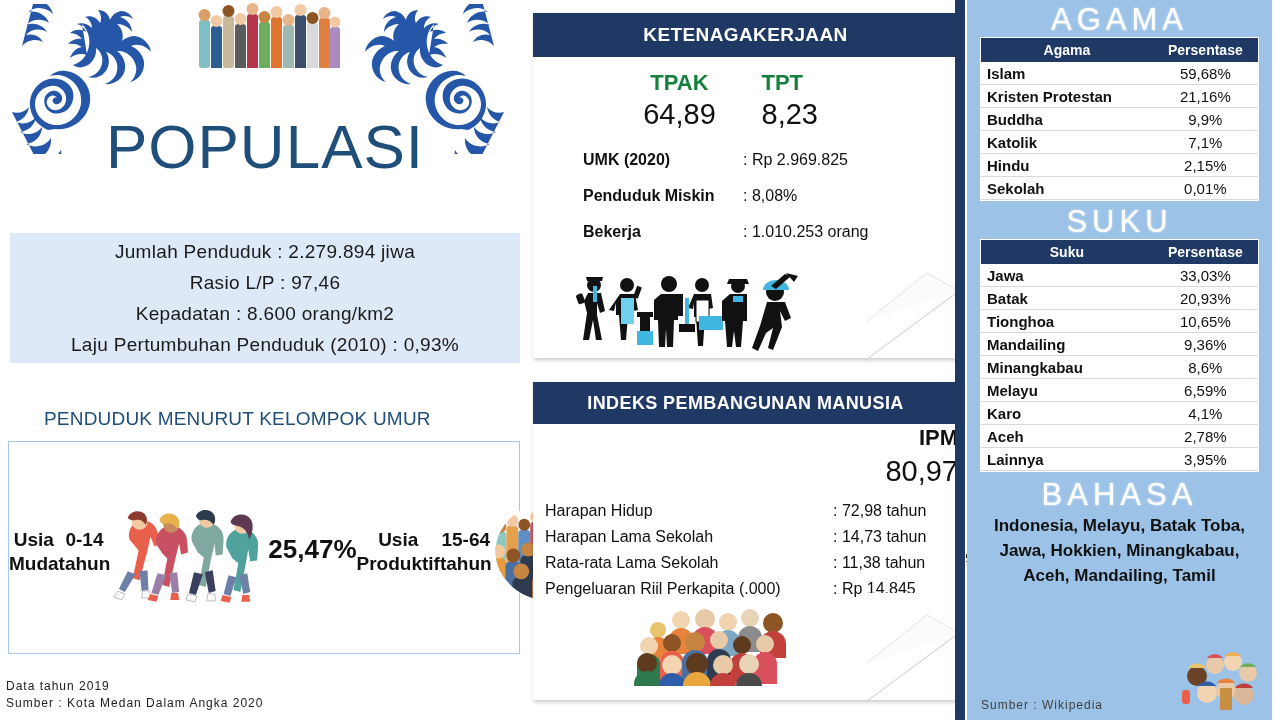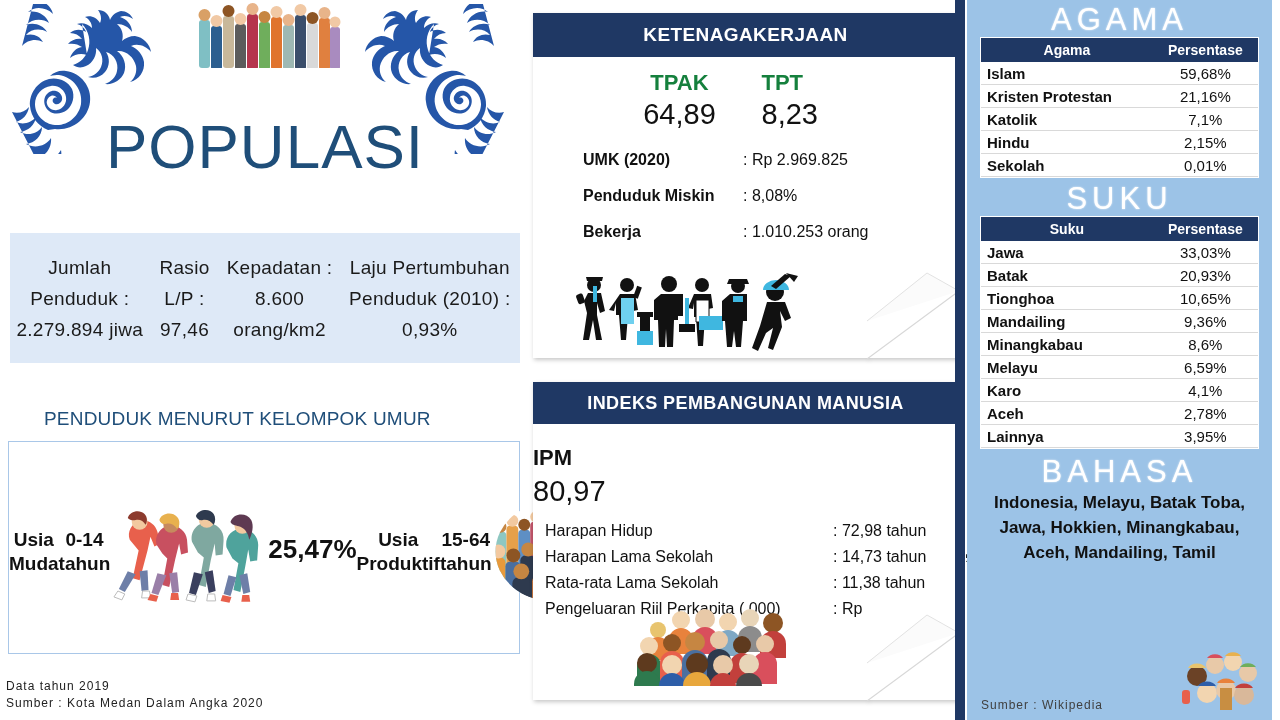--- a/index.html
+++ b/index.html
@@ -40,21 +40,21 @@
     font-size: 22px; font-weight: bold; color: #1F4E79; line-height: 26px;
   }
   .gender-block .g-value {
     font-size: 30px; font-weight: bold; color: #111; line-height: 36px;
   }
   #head-silhouettes { width: 135px; height: 80px; position: relative; flex: 0 0 135px; }
 
   #pop-stats-box {
     position: absolute; left: 10px; top: 233px; width: 510px; height: 130px;
     background: #DEE9F7;
-    display: flex; flex-direction: row; align-items: center; justify-content: center;
+    display: flex; flex-direction: column; align-items: center; justify-content: center;
   }
   #pop-stats-box .stat-line {
     font-size: 19px; color: #1a1a1a; line-height: 31px; text-align: center;
     letter-spacing: 0.3px;
   }
 
   #age-title {
     position: absolute; left: 12px; top: 408px; width: 510px;
     font-size: 19px; font-weight: normal; color: #1F4E79; letter-spacing: 0.2px; margin-left: 32px;
   }
@@ -97,21 +97,21 @@
   .kv-list { padding: 10px 0 0 0; }
   .kv-row { display: flex; line-height: 36px; }
   .kv-row .k { width: 210px; padding-left: 50px; font-size: 16px; font-weight: bold; color: #111; }
   .kv-row .v { font-size: 16px; color: #111; }
 
   #work-art { position: absolute; left: 42px; bottom: 4px; width: 230px; height: 82px; }
 
   #ipm-card { left: 3px; top: 382px; width: 425px; height: 318px; }
   #ipm-card .card-header { height: 42px; font-size: 18px; }
   #ipm-body { position: relative; height: 268px; background: #fff; }
-  #ipm-big { text-align: left; padding-top: 20px; }
+  #ipm-big { text-align: right; padding-top: 0; }
   #ipm-big .ib-label { font-size: 22px; font-weight: bold; color: #111; line-height: 28px; }
   #ipm-big .ib-value { font-size: 29px; color: #111; line-height: 38px; }
   .ipm-row { display: flex; line-height: 26px; padding-left: 12px; }
   .ipm-row .k { width: 288px; font-size: 16px; color: #111; }
   .ipm-row .v { font-size: 16px; color: #111; }
   #ipm-art { position: absolute; left: 92px; bottom: 6px; width: 175px; height: 78px; }
 
   .fold {
     position: absolute; right: -1px; bottom: -1px;
     width: 92px; height: 108px; pointer-events: none;
@@ -563,20 +563,24 @@
       <tbody>
         <tr>
             <td class="name">Islam</td>
             <td class="val">59,68%</td>
           </tr>
         <tr>
             <td class="name">Kristen Protestan</td>
             <td class="val">21,16%</td>
           </tr>
         <tr>
+            <td class="name">Buddha</td>
+            <td class="val">9,9%</td>
+          </tr>
+        <tr>
             <td class="name">Katolik</td>
             <td class="val">7,1%</td>
           </tr>
         <tr>
             <td class="name">Hindu</td>
             <td class="val">2,15%</td>
           </tr>
         <tr>
             <td class="name">Sekolah</td>
             <td class="val">0,01%</td>

